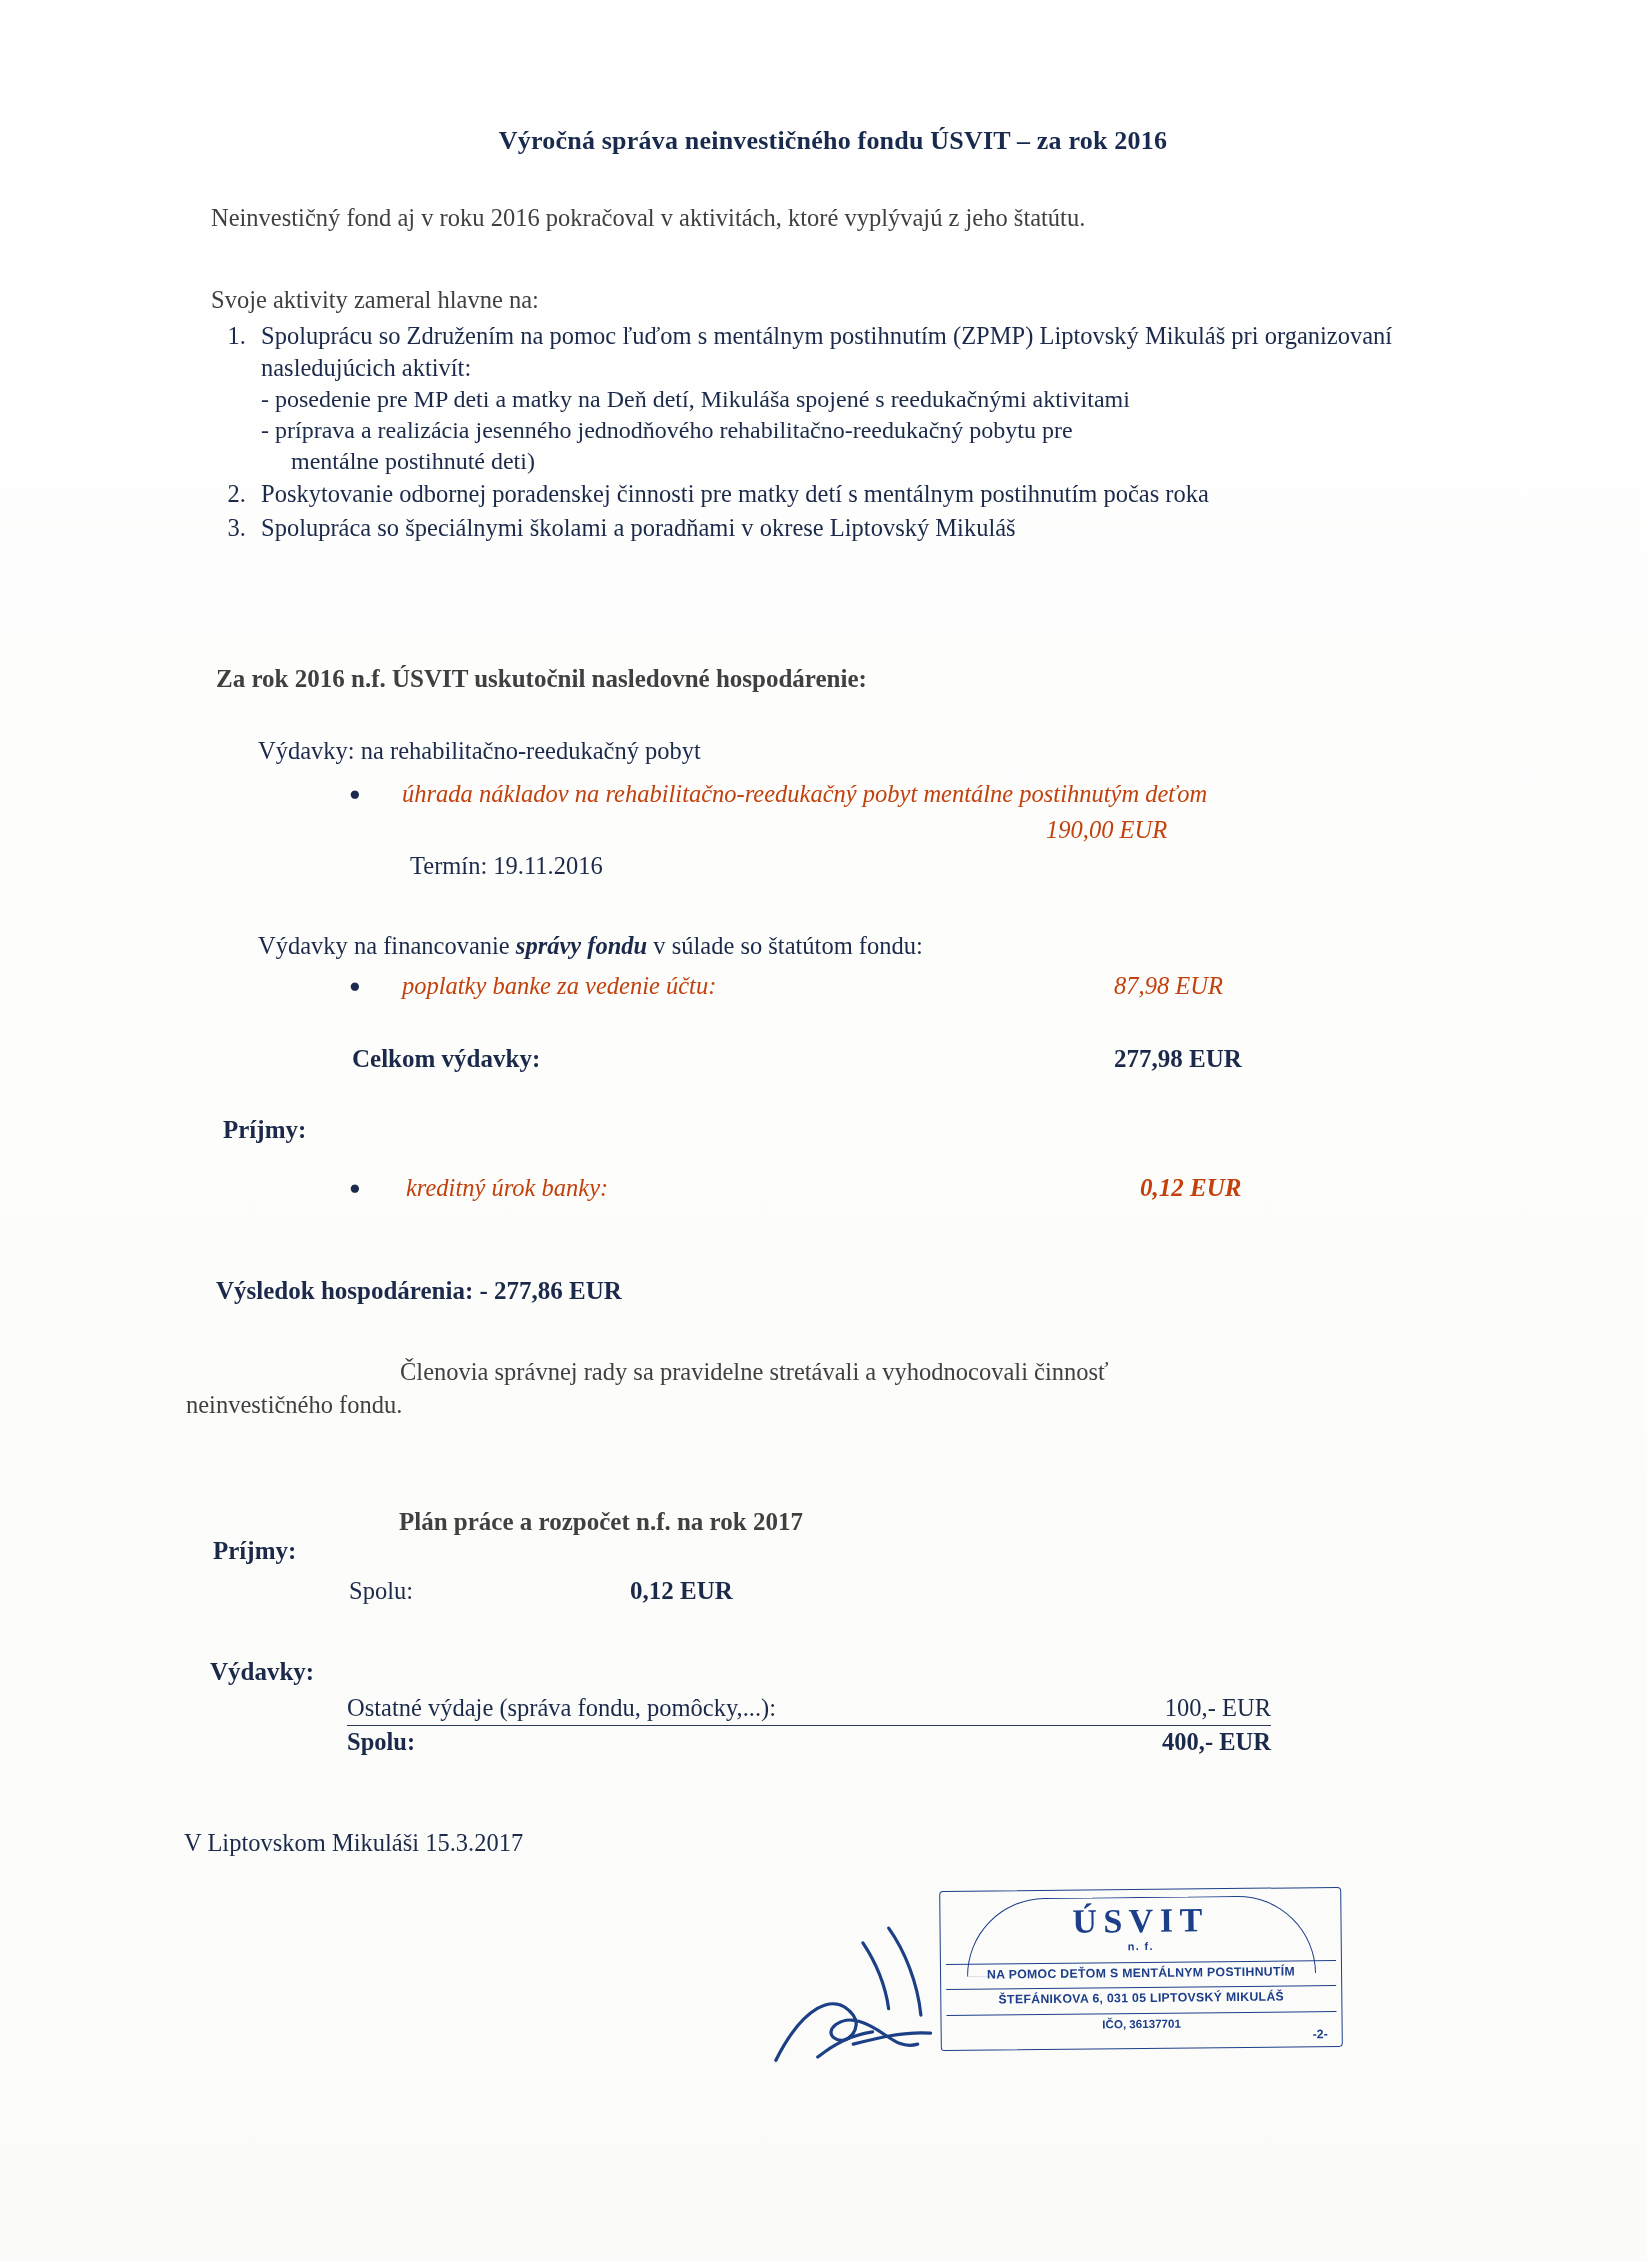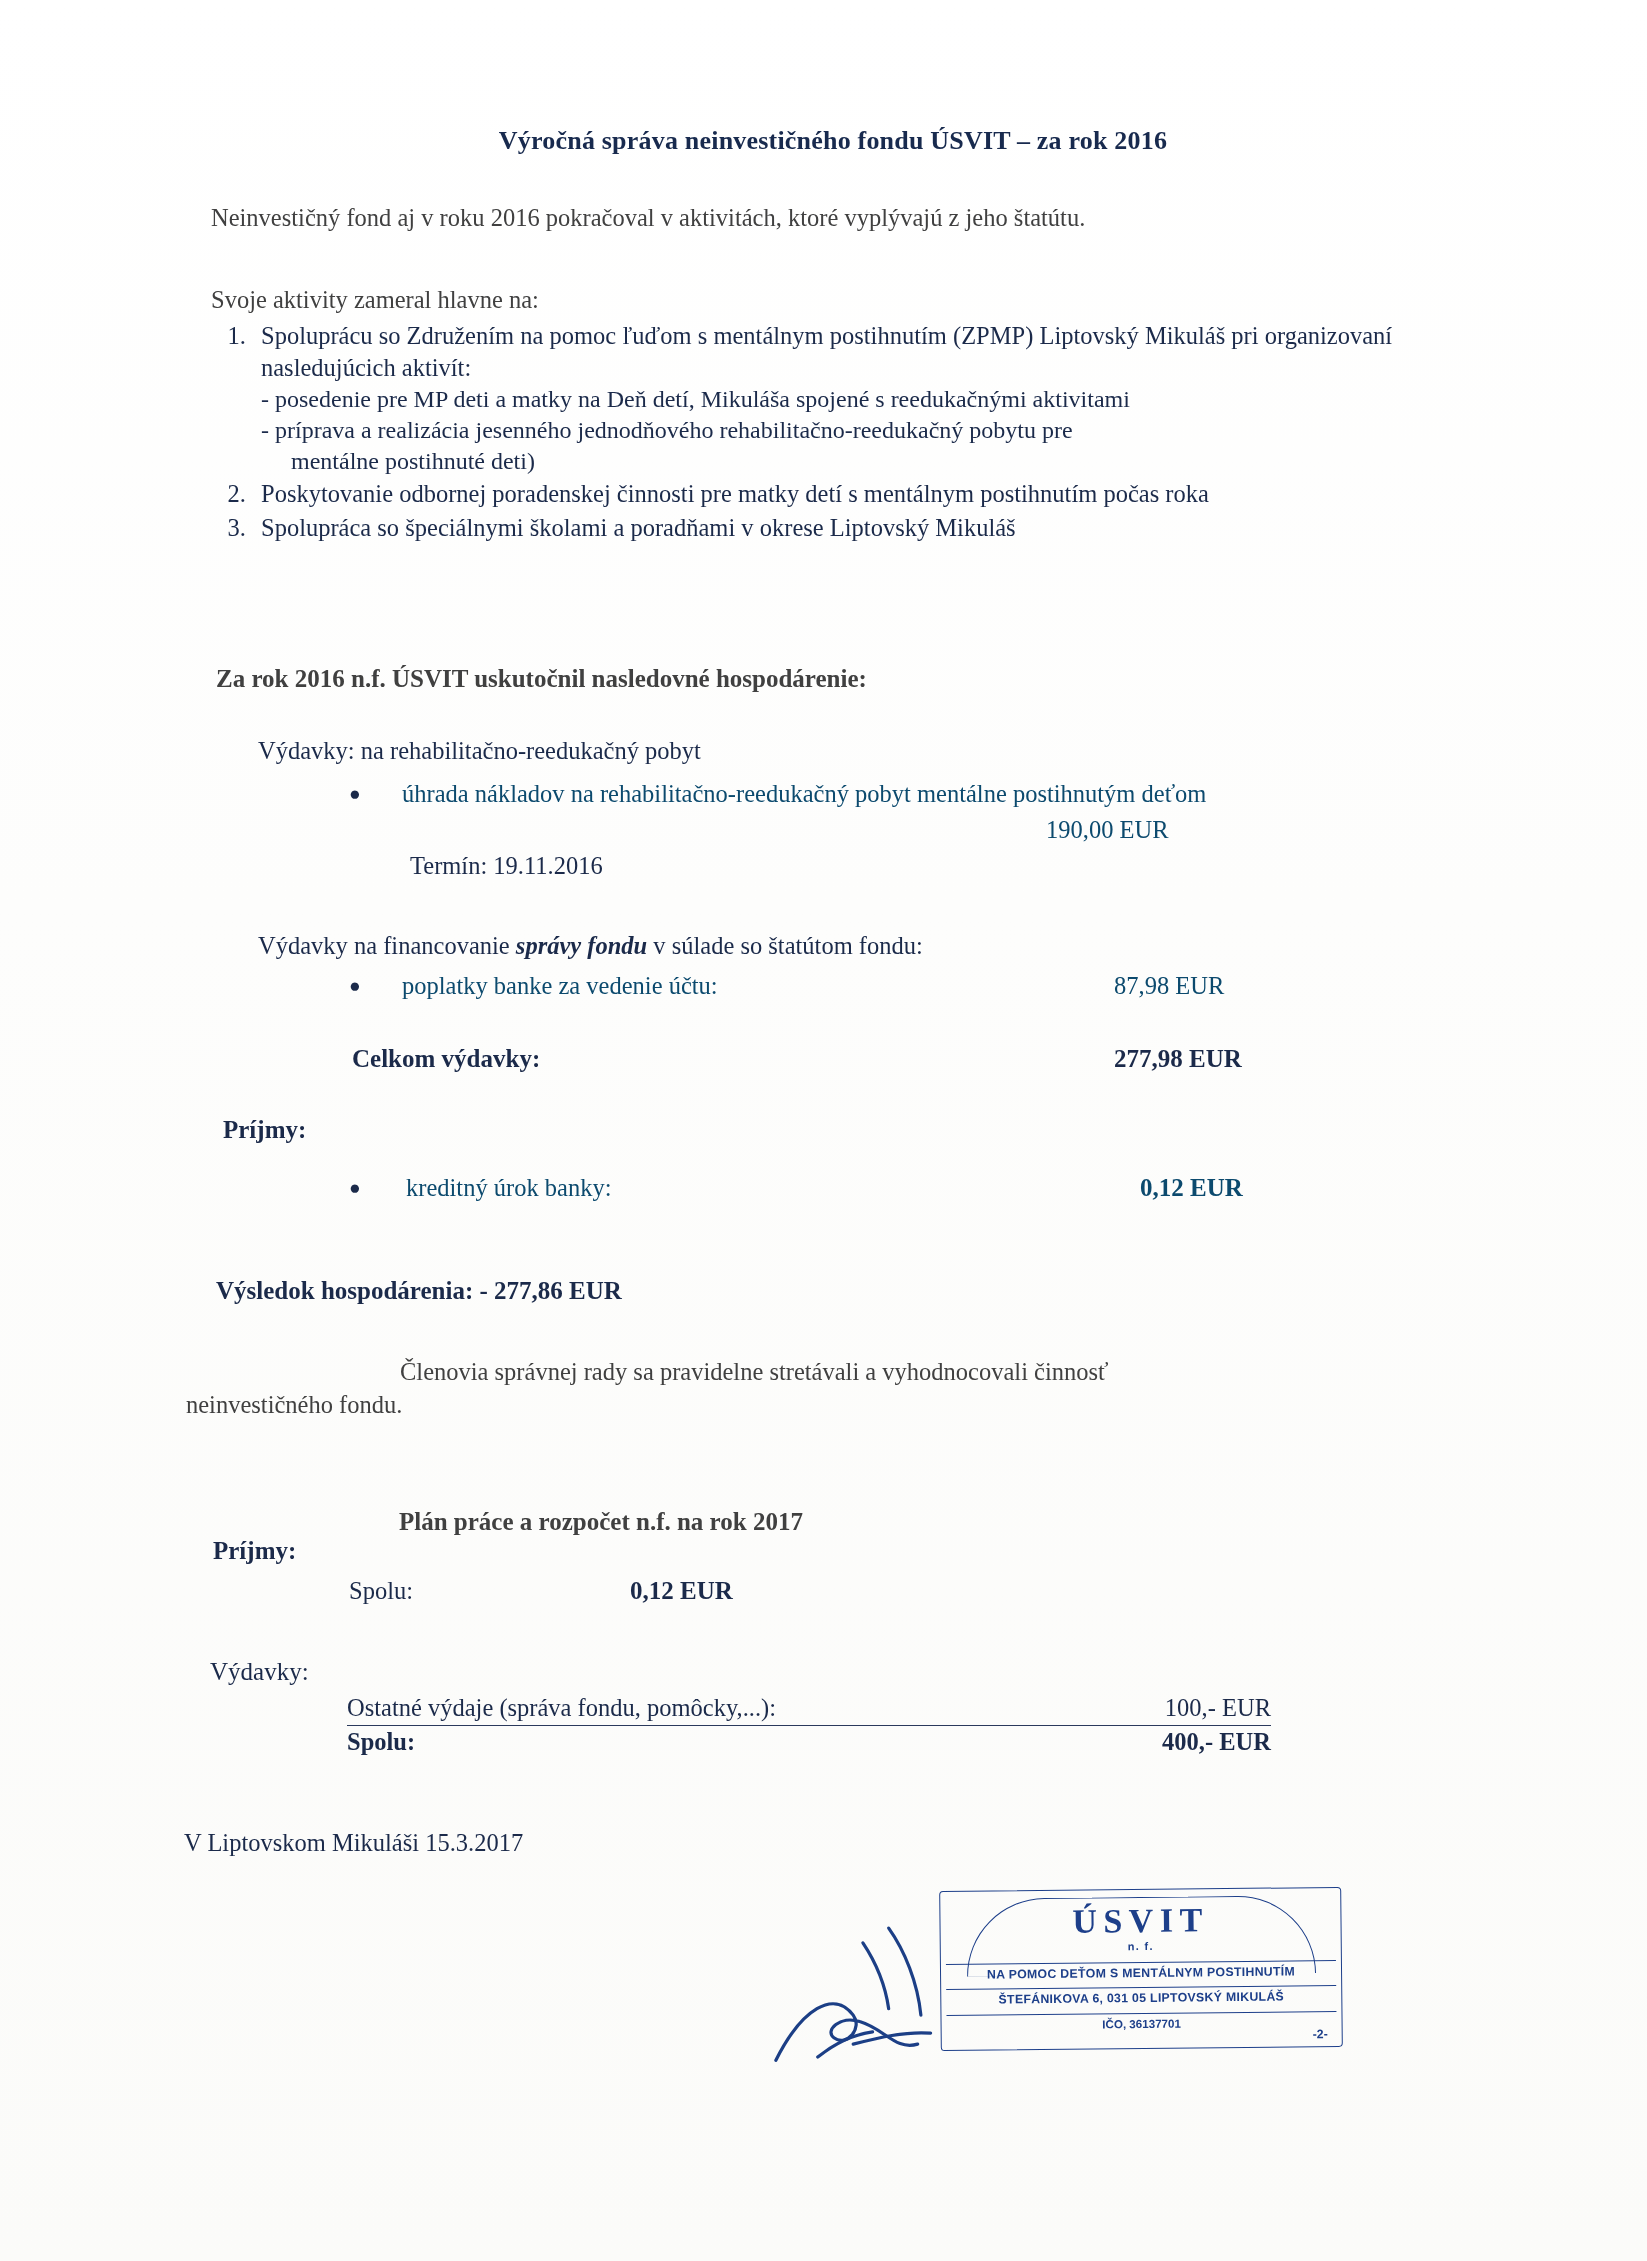--- a/index.html
+++ b/index.html
@@ -95,21 +95,22 @@
   .line {
     position: absolute;
     font-size: 24.5px;
     color: #1b2a4a;
     line-height: 30px;
   }
   .l-vydavky-reh { left: 258px; top: 736px; }
   .bullet-row {
     position: absolute;
     font-size: 24.5px;
-    color: #0c4a6e;
+    color: #c2410c;
+    font-style: italic;
   }
   .bullet-dot {
     position: absolute;
     font-size: 19.4px;
     color: #1b2a4a;
   }
 
   .b1-dot { left: 349px; top: 783px; }
   .b1-text { left: 402px; top: 780px; }
   .b1-amount { left: 1046px; top: 816px; font-size: 24.5px; }
@@ -131,21 +132,21 @@
   .l-vysledok { left: 216px; top: 1276px; font-weight: bold; font-size: 25px; }
 
   .p-clenovia { left: 400px; top: 1356px; width: 1098px; }
   .p-neinvest { left: 186px; top: 1389px; width: 775px; }
 
   .h-plan { left: 399px; top: 1508px; font-weight: bold; font-size: 25px; }
   .l-prijmy2 { left: 213px; top: 1536px; font-weight: bold; font-size: 25px; }
   .l-spolu1-label { left: 349px; top: 1576px; font-size: 24.5px; }
   .l-spolu1-amount { left: 630px; top: 1576px; font-weight: bold; font-size: 25px; }
 
-  .l-vydavky2 { left: 210px; top: 1657px; font-weight: normal; font-size: 25px; }
+  .l-vydavky2 { left: 210px; top: 1657px; font-weight: bold; font-size: 25px; }
 
   .tbl {
     position: absolute;
     left: 347px;
     top: 1692px;
     width: 924px;
     border-collapse: collapse;
     font-size: 24.5px;
     color: #1b2a4a;
   }

